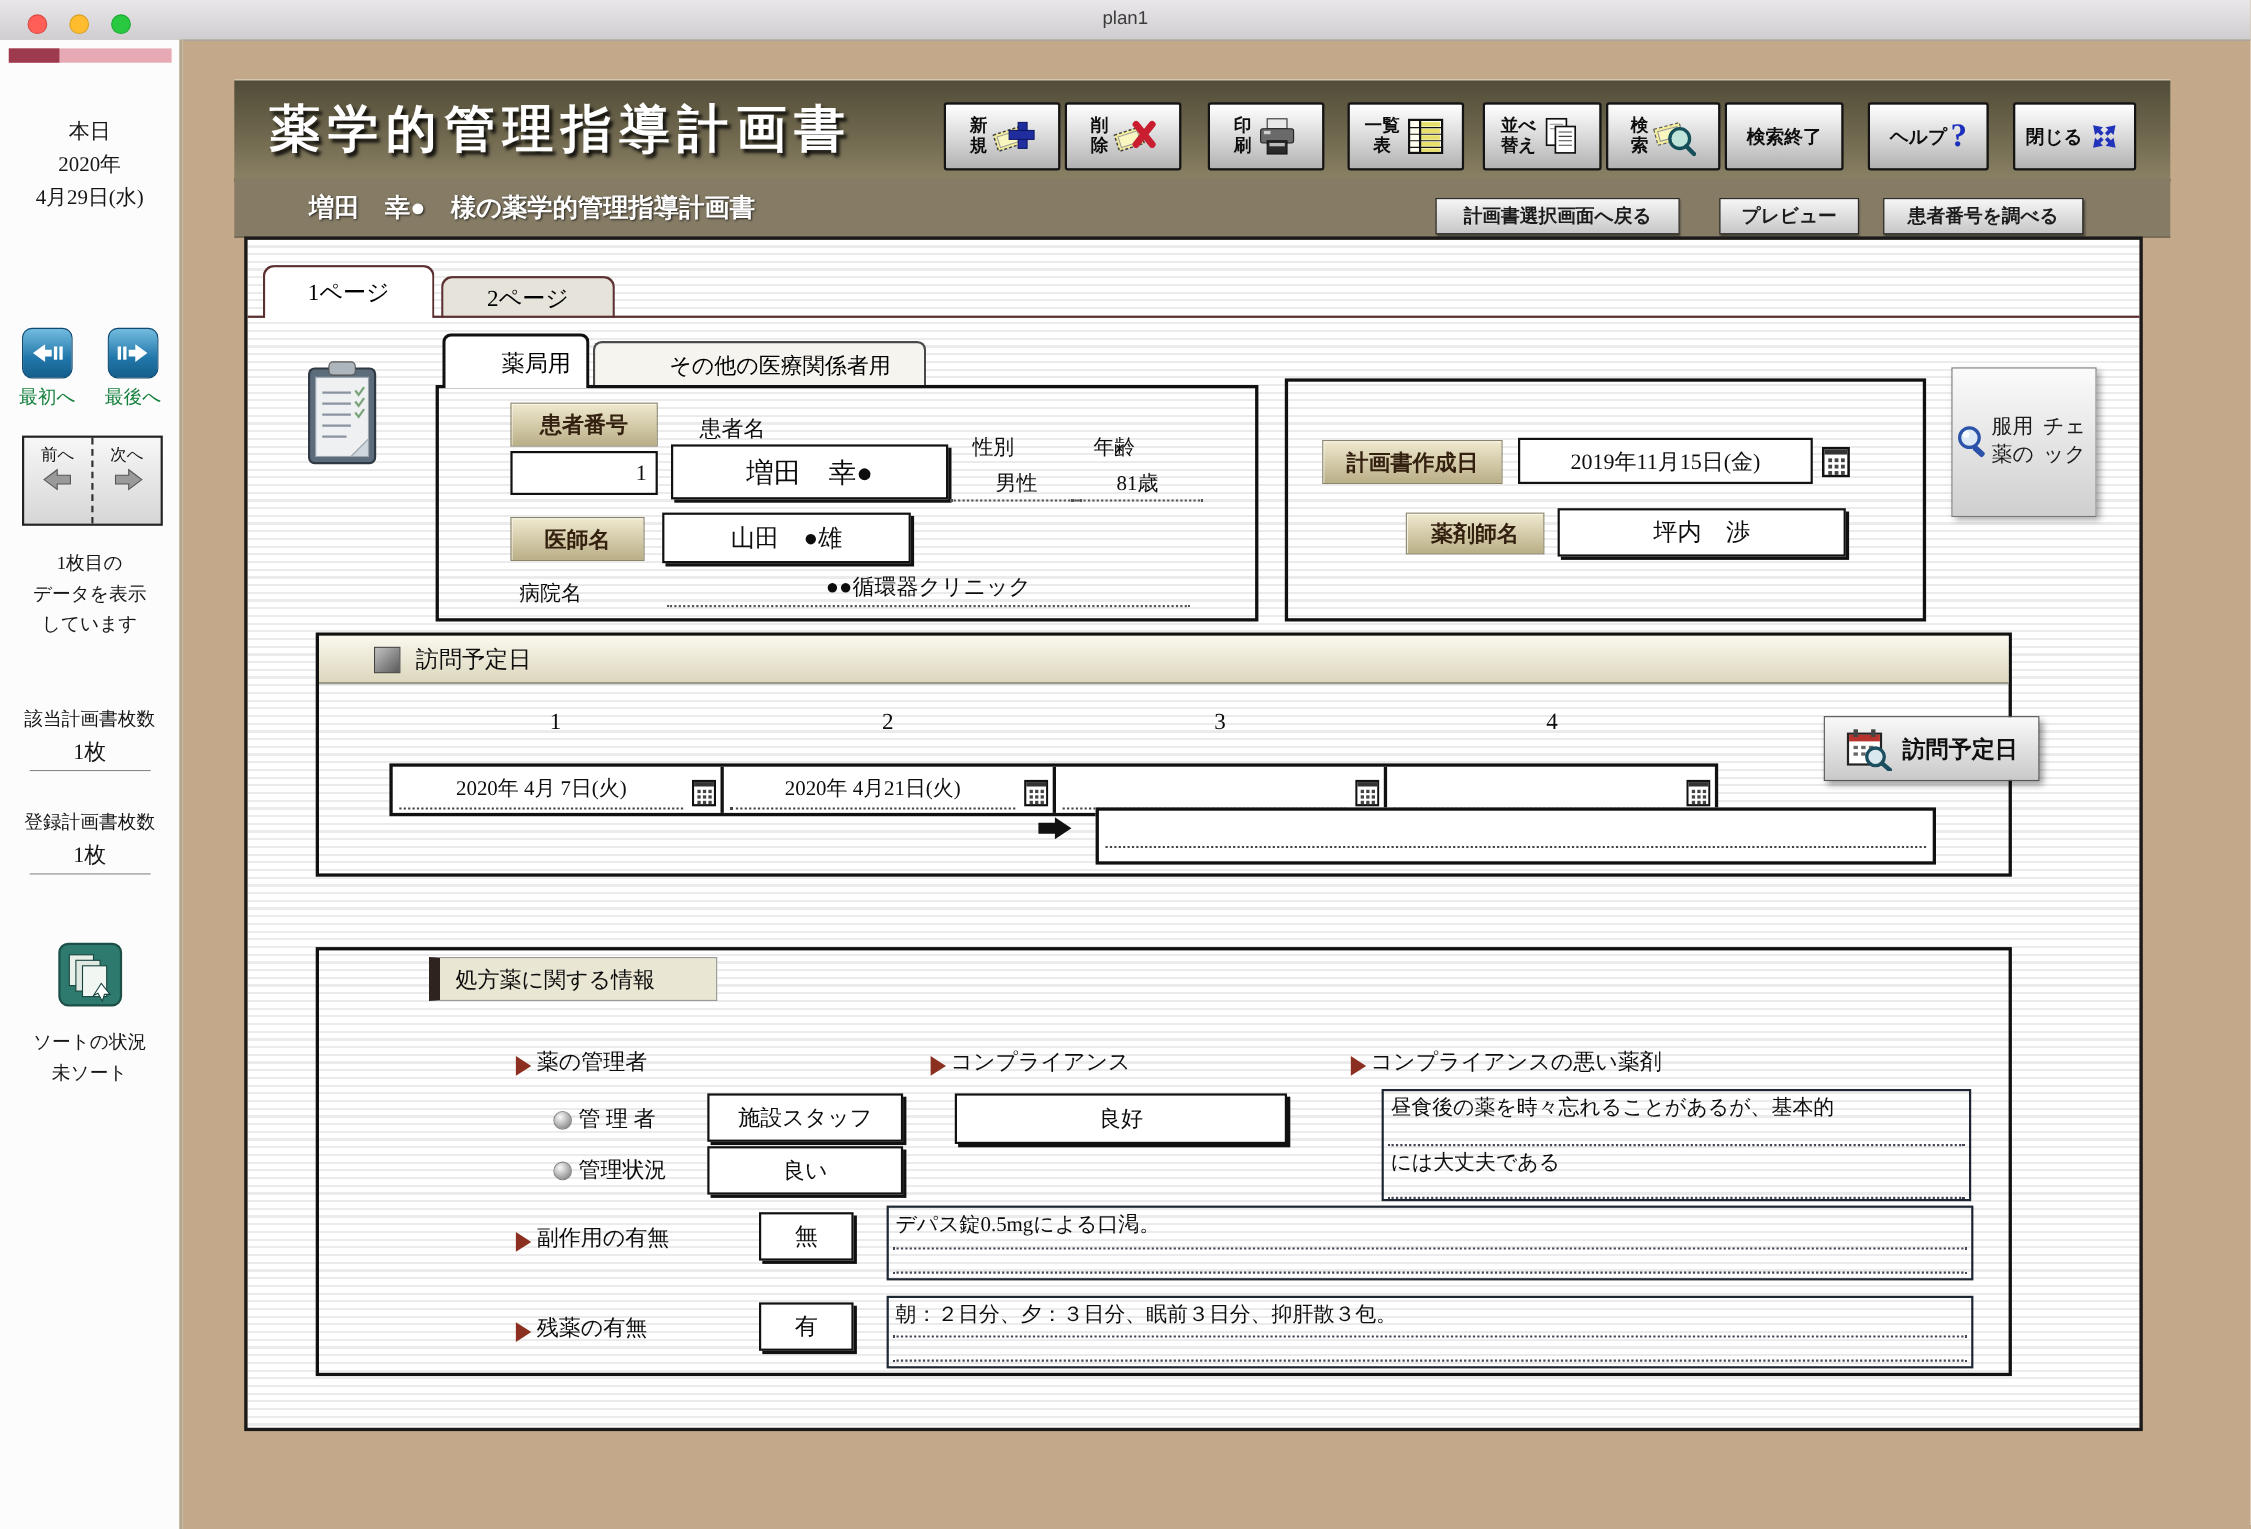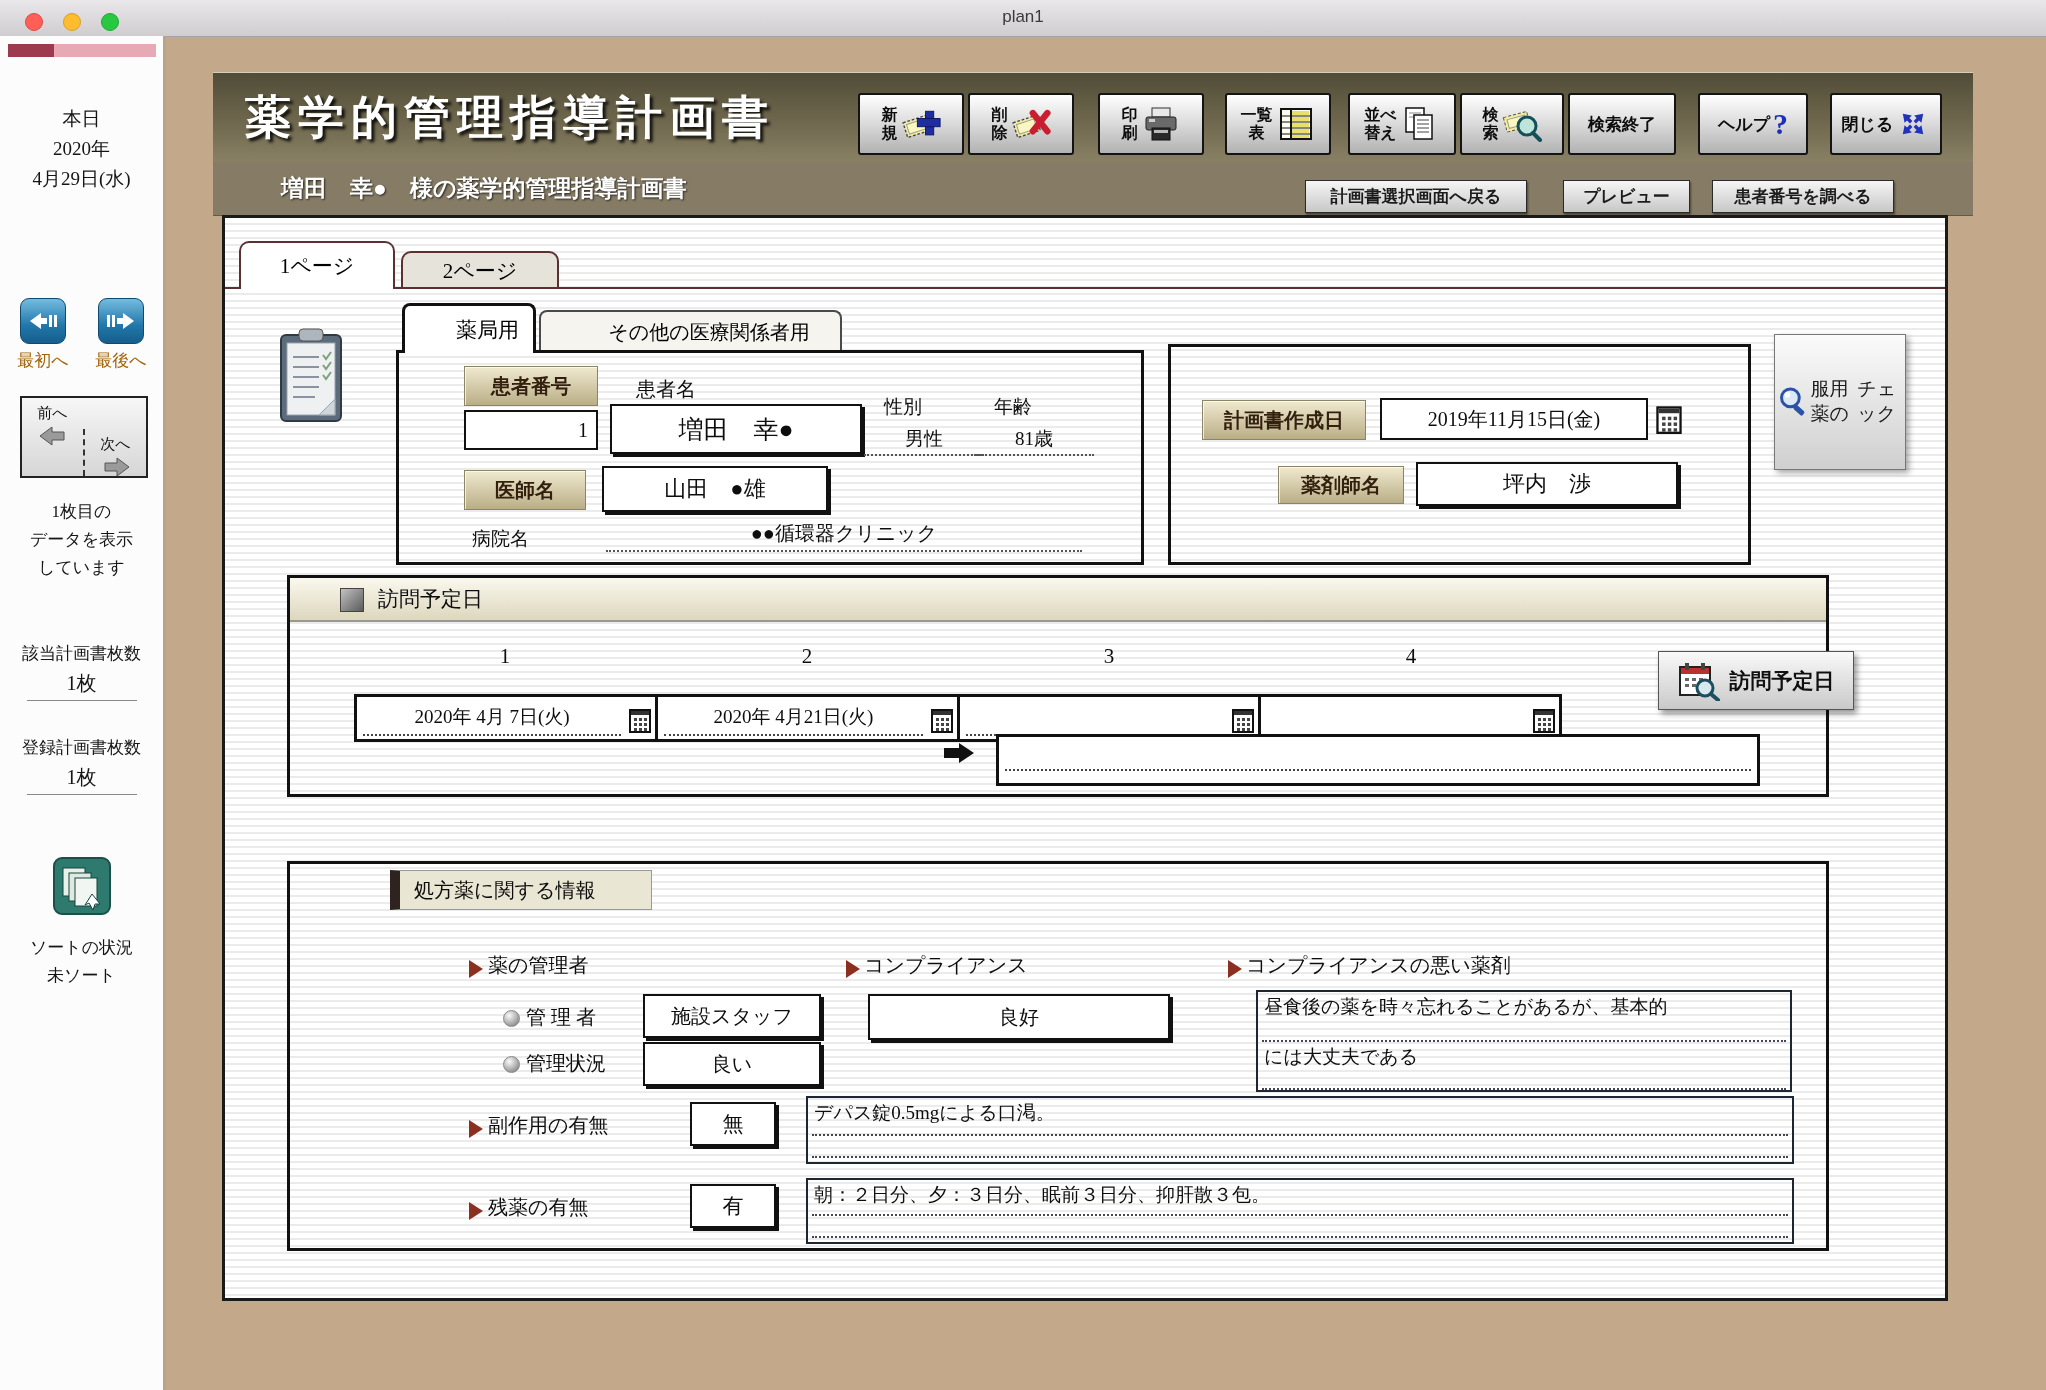--- a/index.html
+++ b/index.html
@@ -20,25 +20,25 @@
   .sidebar{position:absolute;left:0;top:36px;width:163px;height:1354px;background:#fcfcfc;
     border-right:3px solid #b3a68c;}
   .sb-redbar{position:absolute;left:8px;top:8px;width:148px;height:13px;background:#e7aab4;}
   .sb-redbar .dark{position:absolute;left:0;top:0;width:46px;height:13px;background:#9e3a4e;}
   .sb-text{position:absolute;left:0;width:163px;text-align:center;font-size:19px;color:#151515;}
   .sb-small{font-size:17px;}
   .sb-navwrap{position:absolute;top:262px;width:66px;text-align:center;}
   .bluebtn{width:44px;height:44px;margin:0 auto;border-radius:9px;
     background:linear-gradient(#74bce0,#2277aa 60%,#145e8c);border:1px solid #0f4a70;
     display:flex;align-items:center;justify-content:center;cursor:pointer;}
-  .sb-navlabel{margin-top:5px;font-size:17px;color:#a16207;}
+  .sb-navlabel{margin-top:5px;font-size:17px;color:#15803d;}
   .book{position:absolute;left:20px;top:360px;width:124px;height:78px;border:2px solid #222;
     background:linear-gradient(#f7f7f7,#d6d6d6);display:flex;}
   .book .half{flex:1;text-align:center;padding-top:6px;}
-  .book .half.rt{border-left:2px dashed #333;margin-top:31px;}
+  .book .half.rt{border-left:2px dashed #333;}
   .book .half .hl{font-size:15px;color:#111;}
   .underval{display:inline-block;min-width:110px;text-align:center;border-bottom:1px solid #888;
     padding-bottom:3px;font-size:20px;}
   .sorticon{position:absolute;left:52px;top:820px;width:60px;height:60px;cursor:pointer;}
 
   
   .band-title{position:absolute;left:213px;top:72px;width:1760px;height:90px;
     background:linear-gradient(#514c38,#6f684e 55%,#8a8165);
     border-top:1px solid #d6d0ba;border-bottom:2px solid #17150e;}
   .app-title{position:absolute;left:32px;top:0;height:90px;display:flex;align-items:center;

